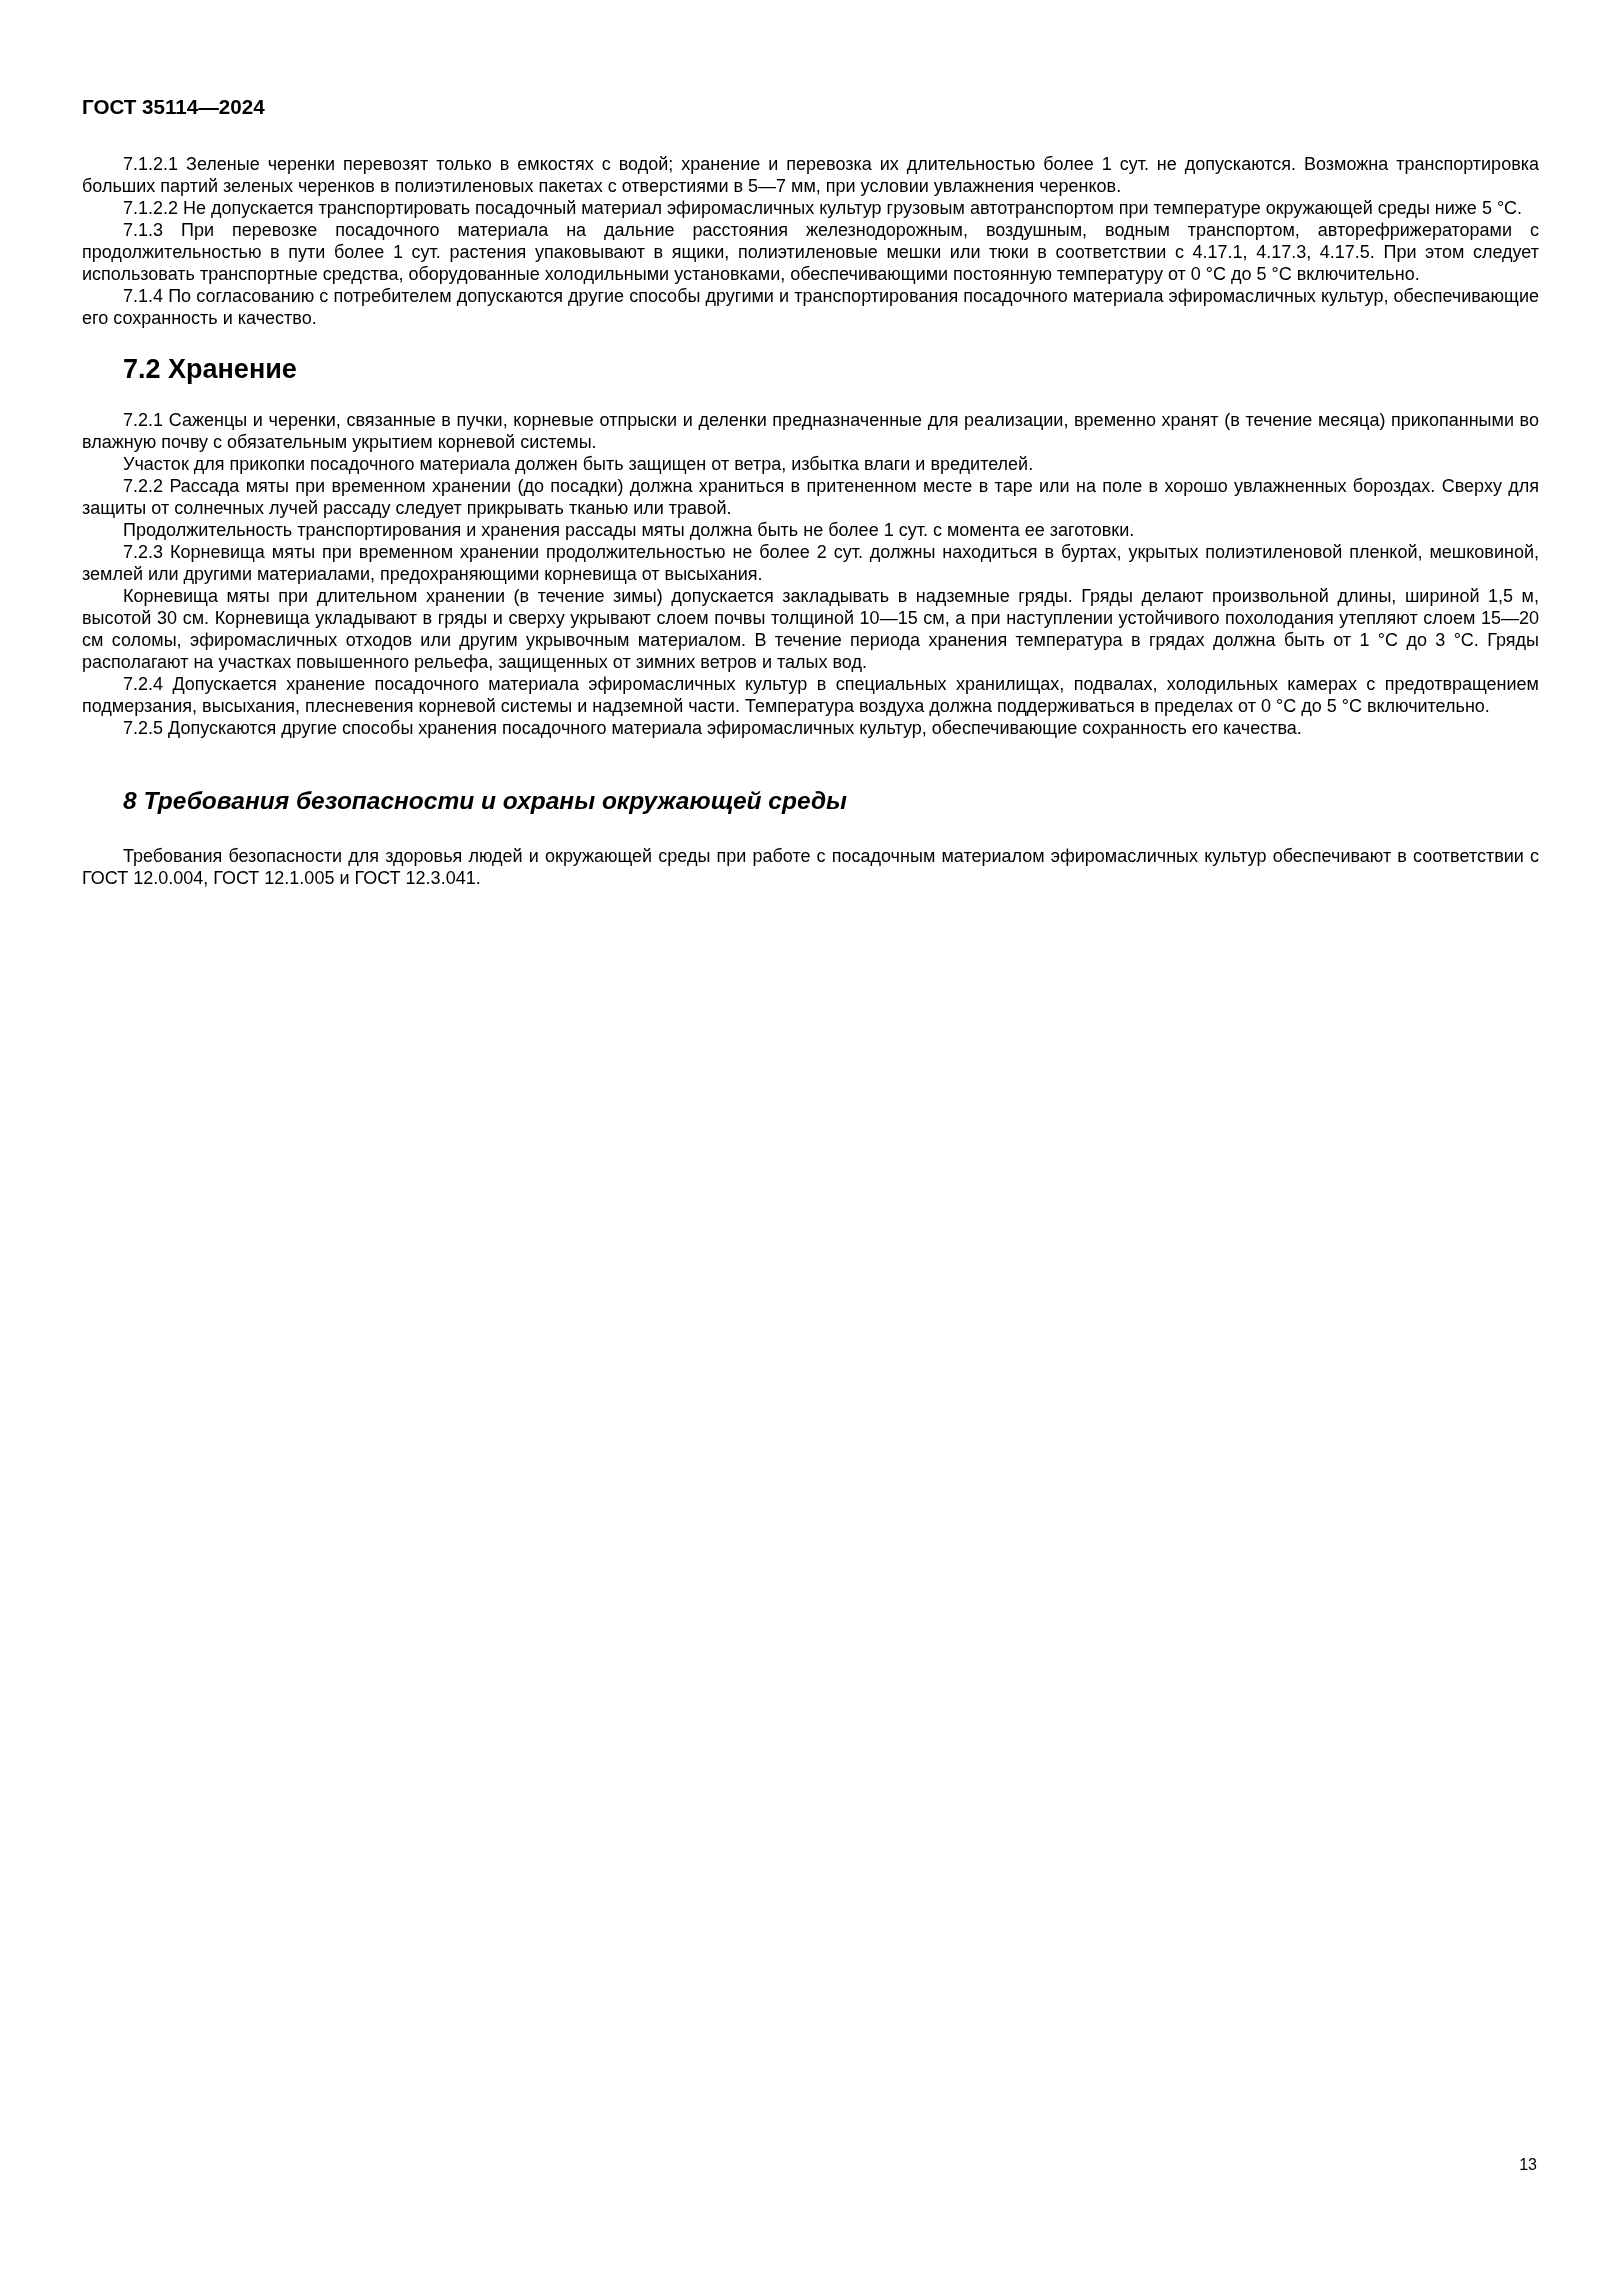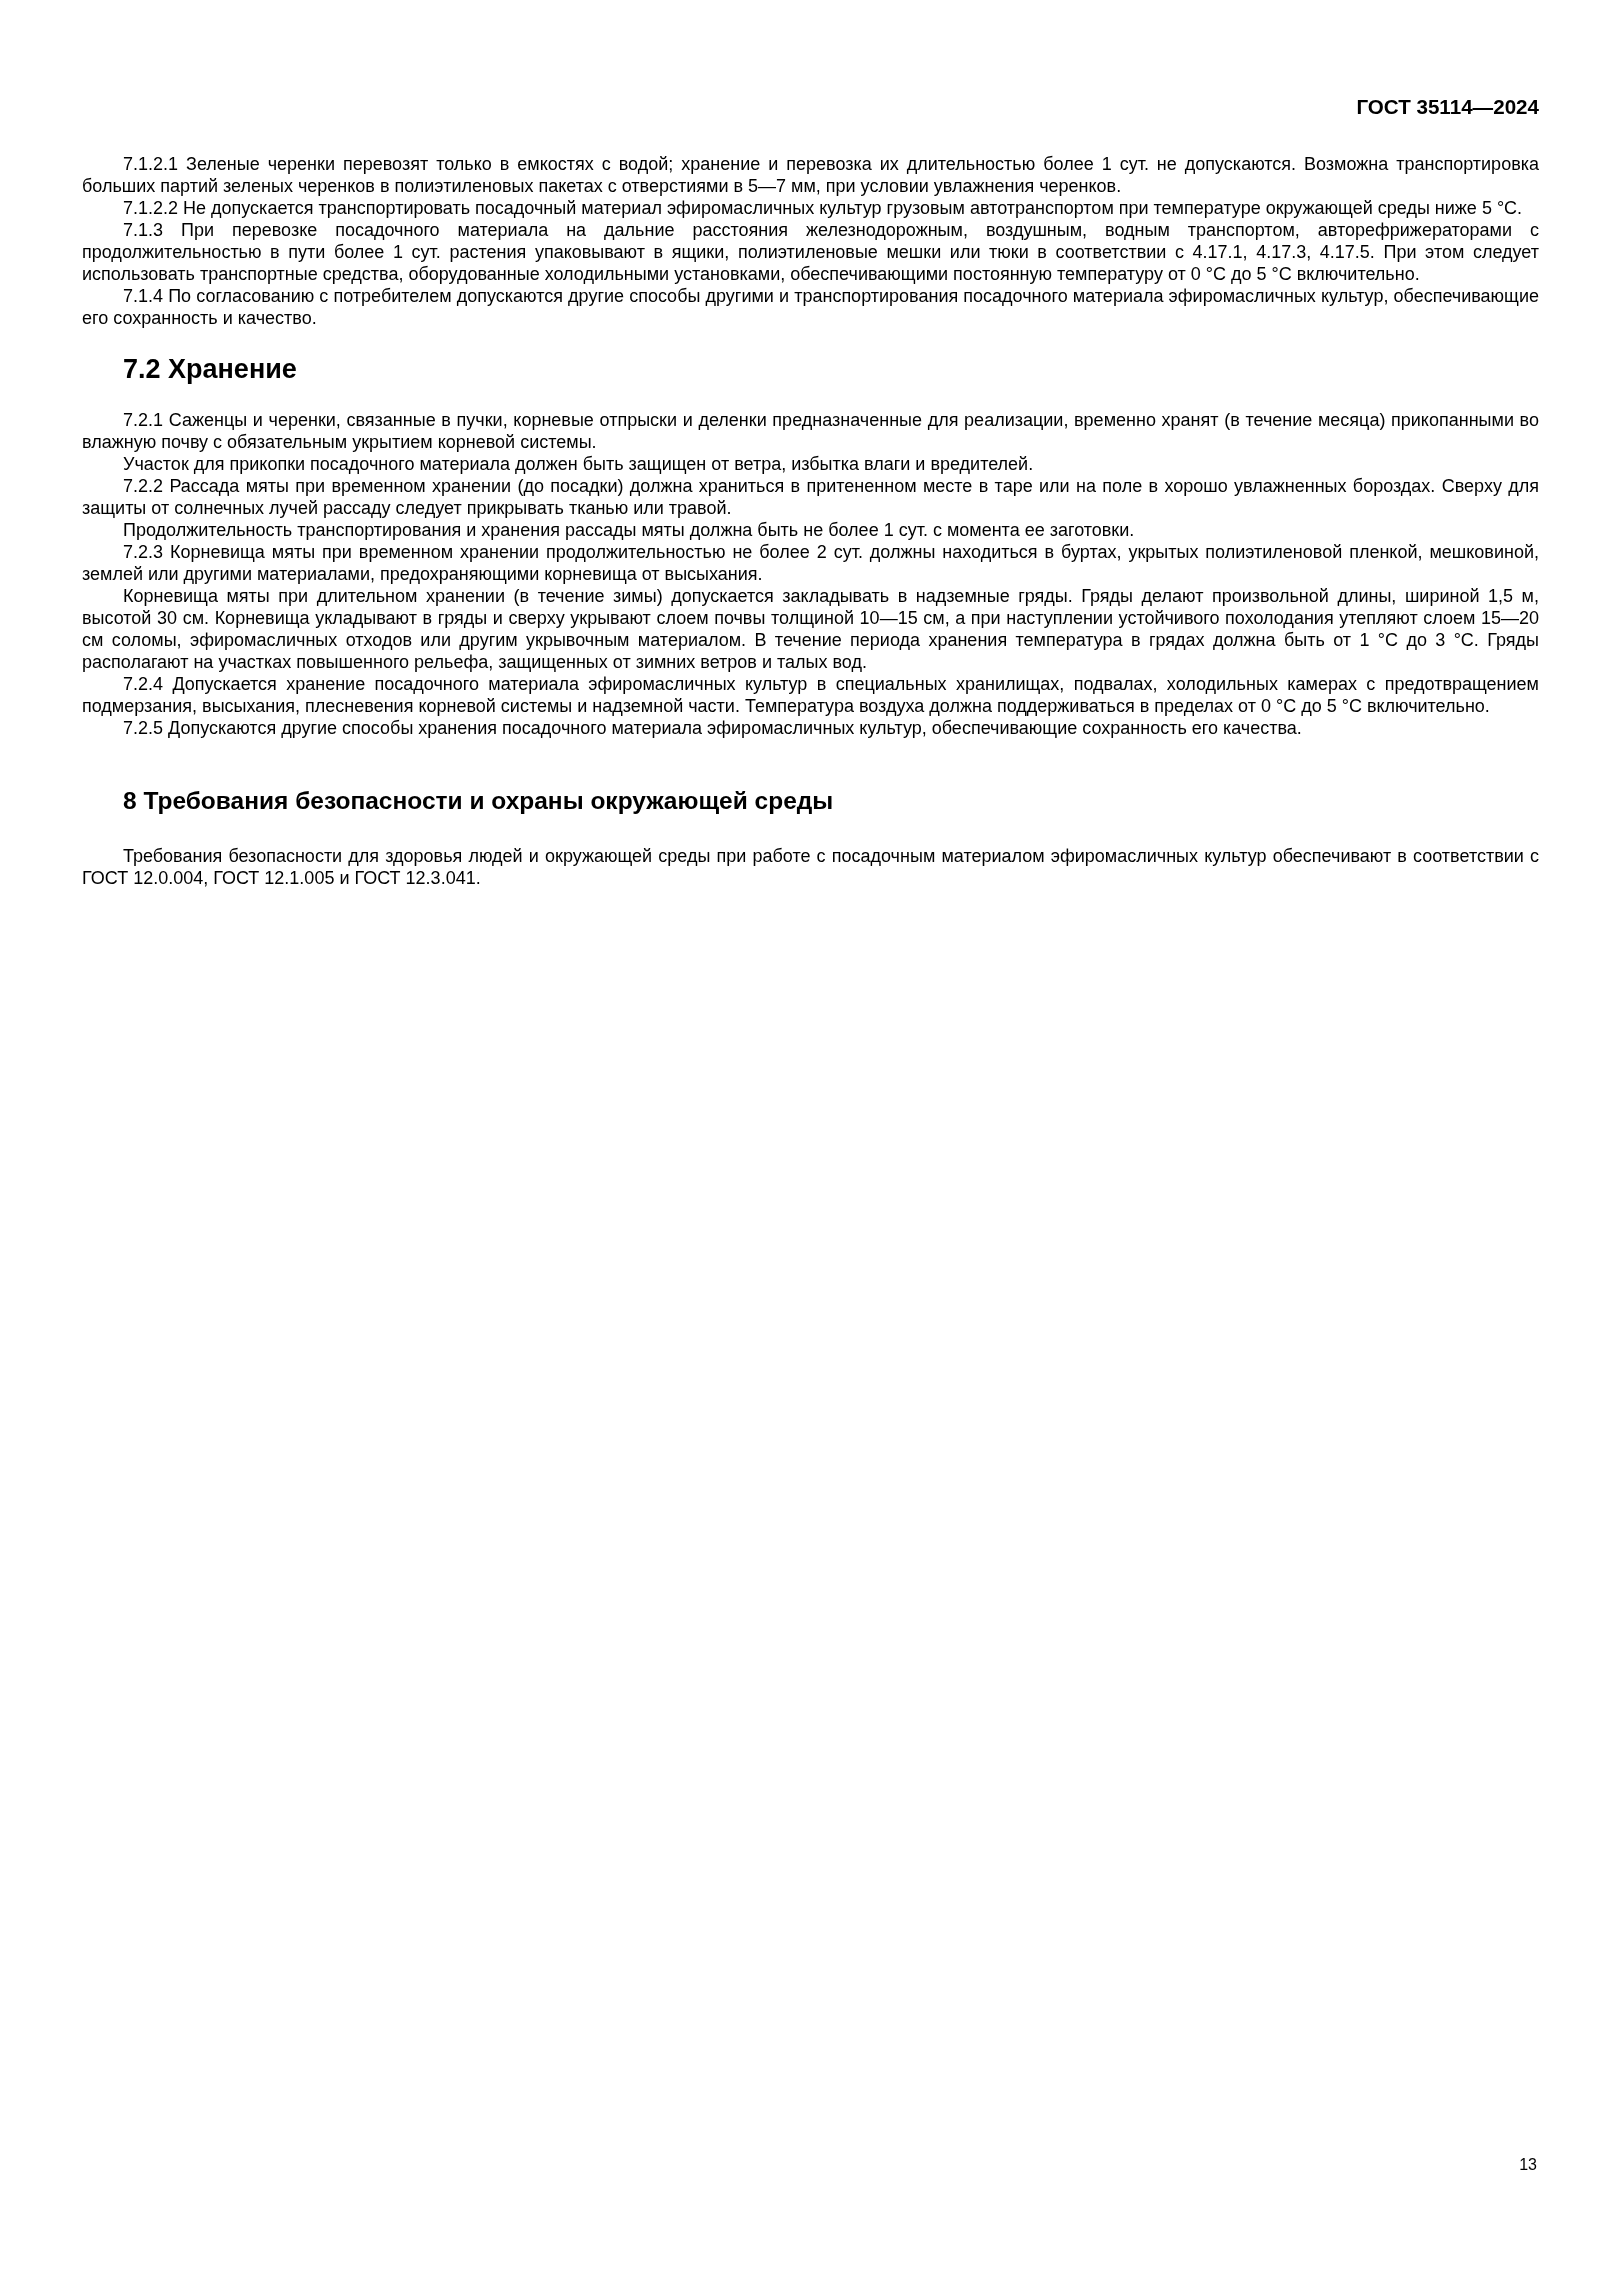--- a/index.html
+++ b/index.html
@@ -14,21 +14,21 @@
     font-family: "Liberation Sans", sans-serif;
     overflow: hidden;
   }
   .content {
     position: absolute;
     left: 82px;
     right: 82px;
     top: 94px;
   }
   .doc-header {
-    text-align: right;
+    text-align: left;
     font-weight: bold;
     font-size: 20.6px;
     line-height: 25.5px;
     margin-bottom: 33px;
   }
   p.para {
     font-size: 18px;
     line-height: 22px;
     text-align: justify;
     text-indent: 41px;
@@ -39,20 +39,21 @@
     font-weight: bold;
     text-indent: 41px;
     margin: 27.4px 0 25.5px 0;
   }
   h2.section {
     font-size: 24.5px;
     line-height: 30px;
     font-weight: bold;
     text-indent: 41px;
     margin: 47px 0 29px 0;
+    font-style: italic;
   }
   .page-number {
     position: absolute;
     right: 84px;
     bottom: 116px;
     font-size: 16px;
     line-height: 25.5px;
   }
 </style>
 </head>

